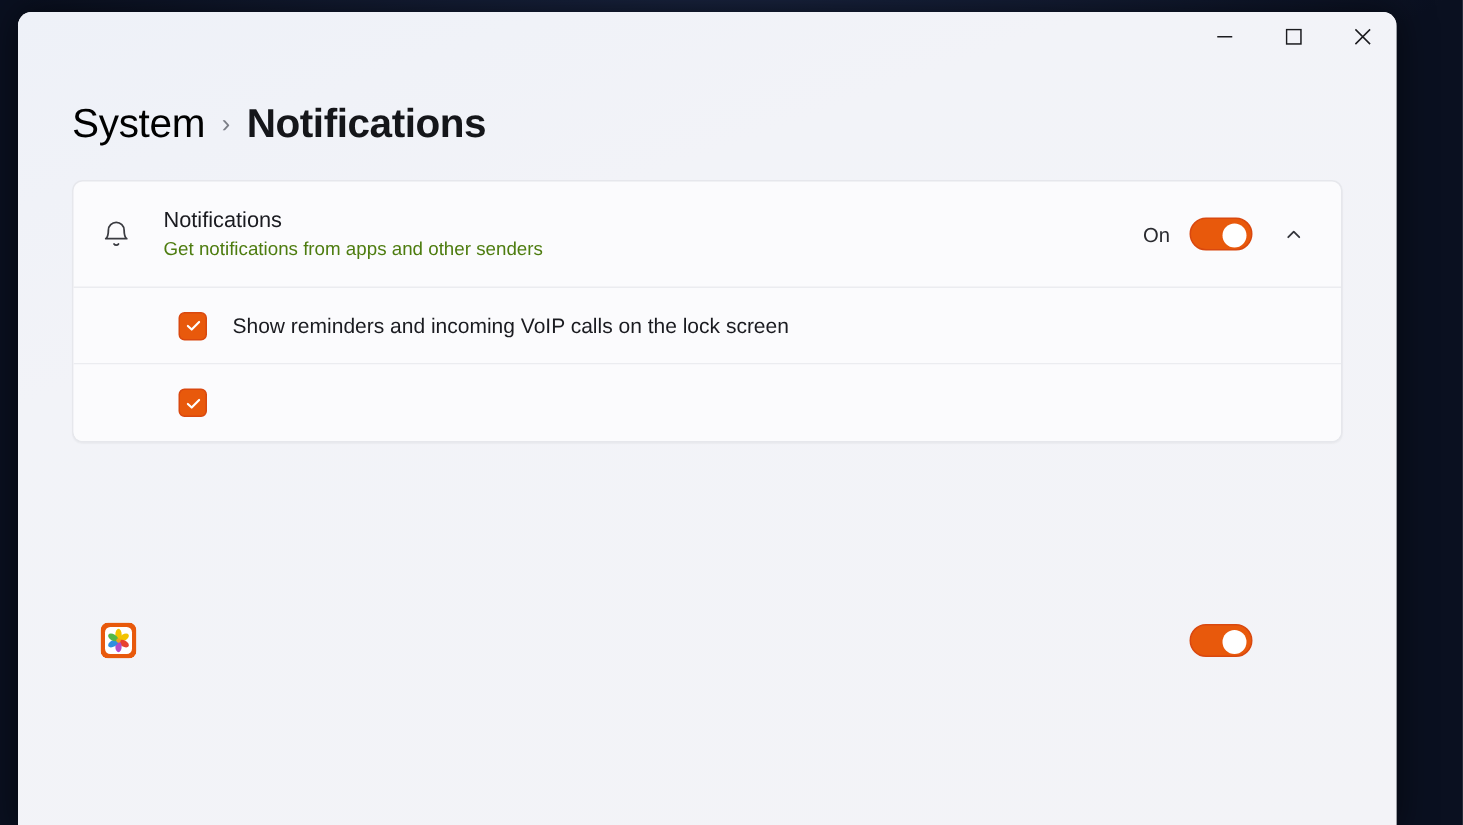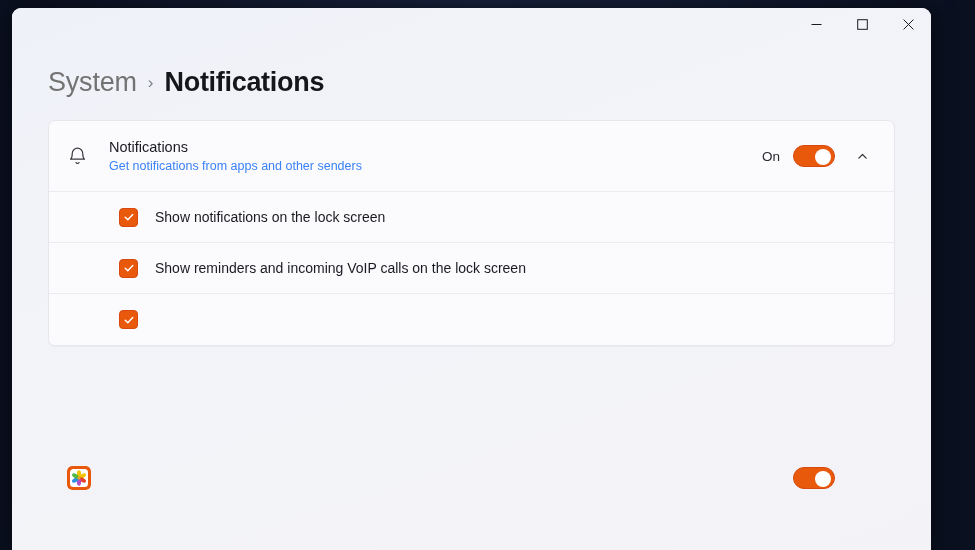--- a/index.html
+++ b/index.html
@@ -71,21 +71,21 @@
     position: relative;
     padding: 0 0 0 36px;
     margin-top: 6px;
     display: flex;
     align-items: center;
     gap: 11px;
     height: 42px;
   }
   .crumb-parent {
     font-size: 27px;
-    color: #737373;
+    color: #000000;
     letter-spacing: -0.2px;
     cursor: pointer;
   }
   .crumb-sep {
     font-size: 17px;
     color: #7b7e86;
     position: relative;
     top: 1px;
   }
   .crumb-current {
@@ -141,21 +141,21 @@
     gap: 3px;
   }
 
   .row-title {
     font-size: 14.5px;
     color: #1a1b20;
     line-height: 1.15;
   }
   .row-sub {
     font-size: 12.5px;
-    color: #3b82f6;
+    color: #4d7c0f;
     line-height: 1.15;
   }
 
   .row-right {
     display: flex;
     align-items: center;
     gap: 13px;
     flex: none;
   }
 
@@ -354,28 +354,20 @@
             <span class="knob"></span>
           </div>
           <div class="chev">
             <svg width="13" height="13" viewBox="0 0 16 16" fill="none" stroke="currentColor" stroke-width="1.5" stroke-linecap="round" stroke-linejoin="round" aria-hidden="true">
               <path d="M3.5 10 L8 5.5 L12.5 10"></path>
             </svg>
           </div>
         </div>
       </div>
 
-      <div class="check-row">
-        <span class="checkbox" style="background: rgb(232, 89, 12); border: 1px solid rgb(217, 72, 15);">
-          <svg width="12" height="12" viewBox="0 0 16 16" fill="none" stroke="#ffffff" stroke-width="1.9" stroke-linecap="round" stroke-linejoin="round" aria-hidden="true">
-            <path d="M3 8.4 L6.4 11.6 L13 4.8"></path>
-          </svg>
-        </span>
-        <span class="check-label">Show notifications on the lock screen</span>
-      </div>
 
       <div class="check-row">
         <span class="checkbox" style="background: rgb(232, 89, 12); border: 1px solid rgb(217, 72, 15);">
           <svg width="12" height="12" viewBox="0 0 16 16" fill="none" stroke="#ffffff" stroke-width="1.9" stroke-linecap="round" stroke-linejoin="round" aria-hidden="true">
             <path d="M3 8.4 L6.4 11.6 L13 4.8"></path>
           </svg>
         </span>
         <span class="check-label">Show reminders and incoming VoIP calls on the lock screen</span>
       </div>
 

